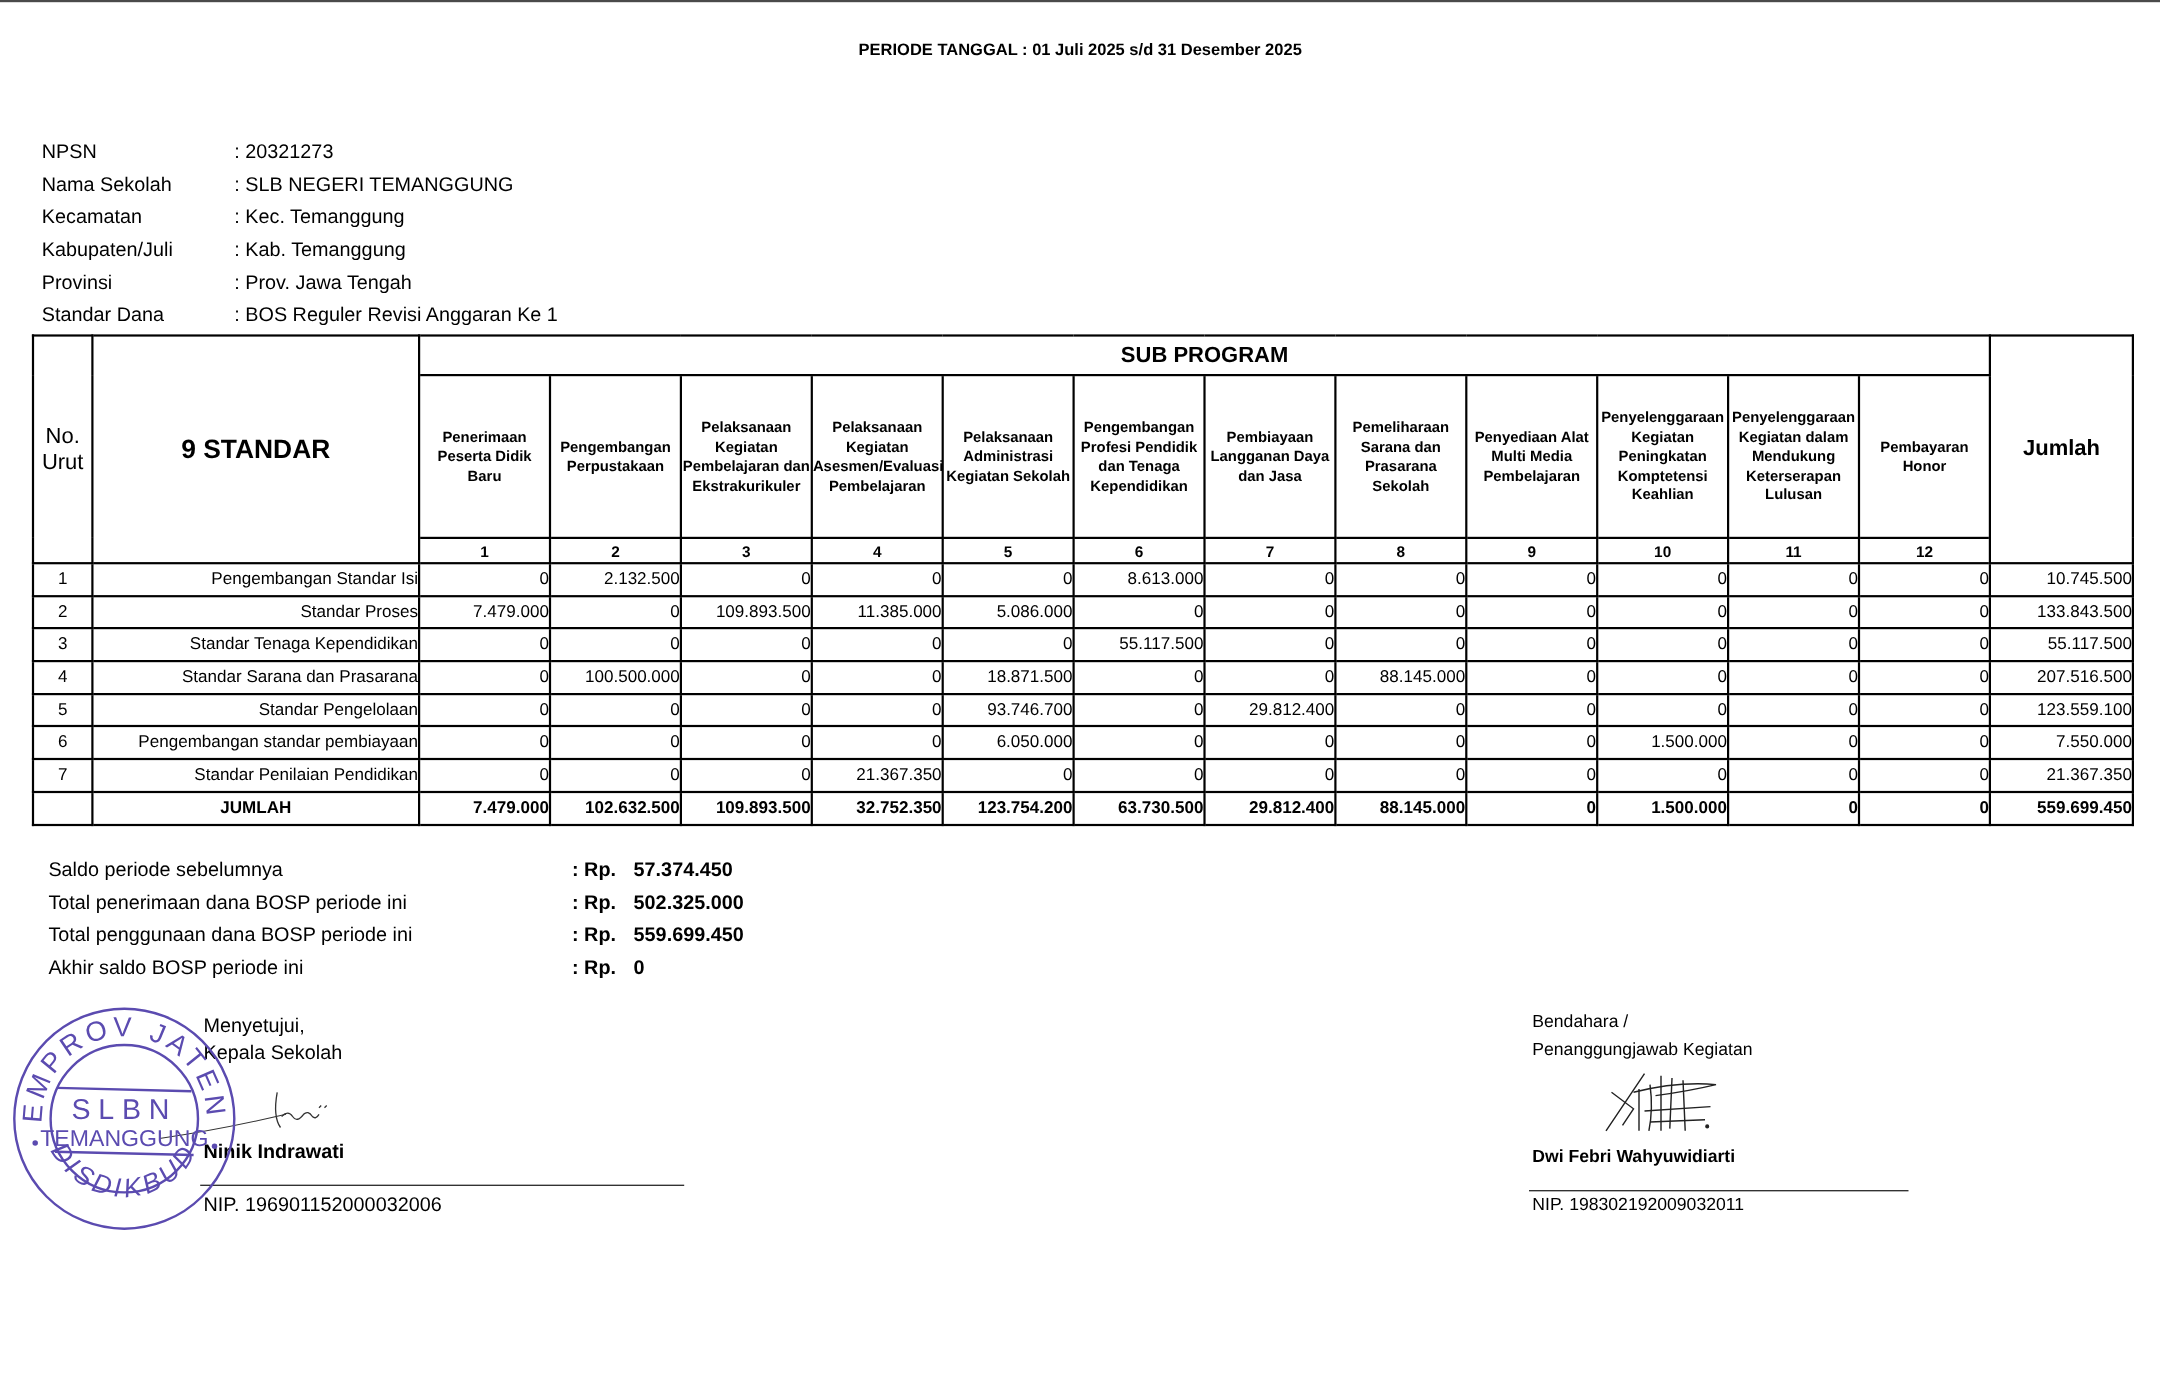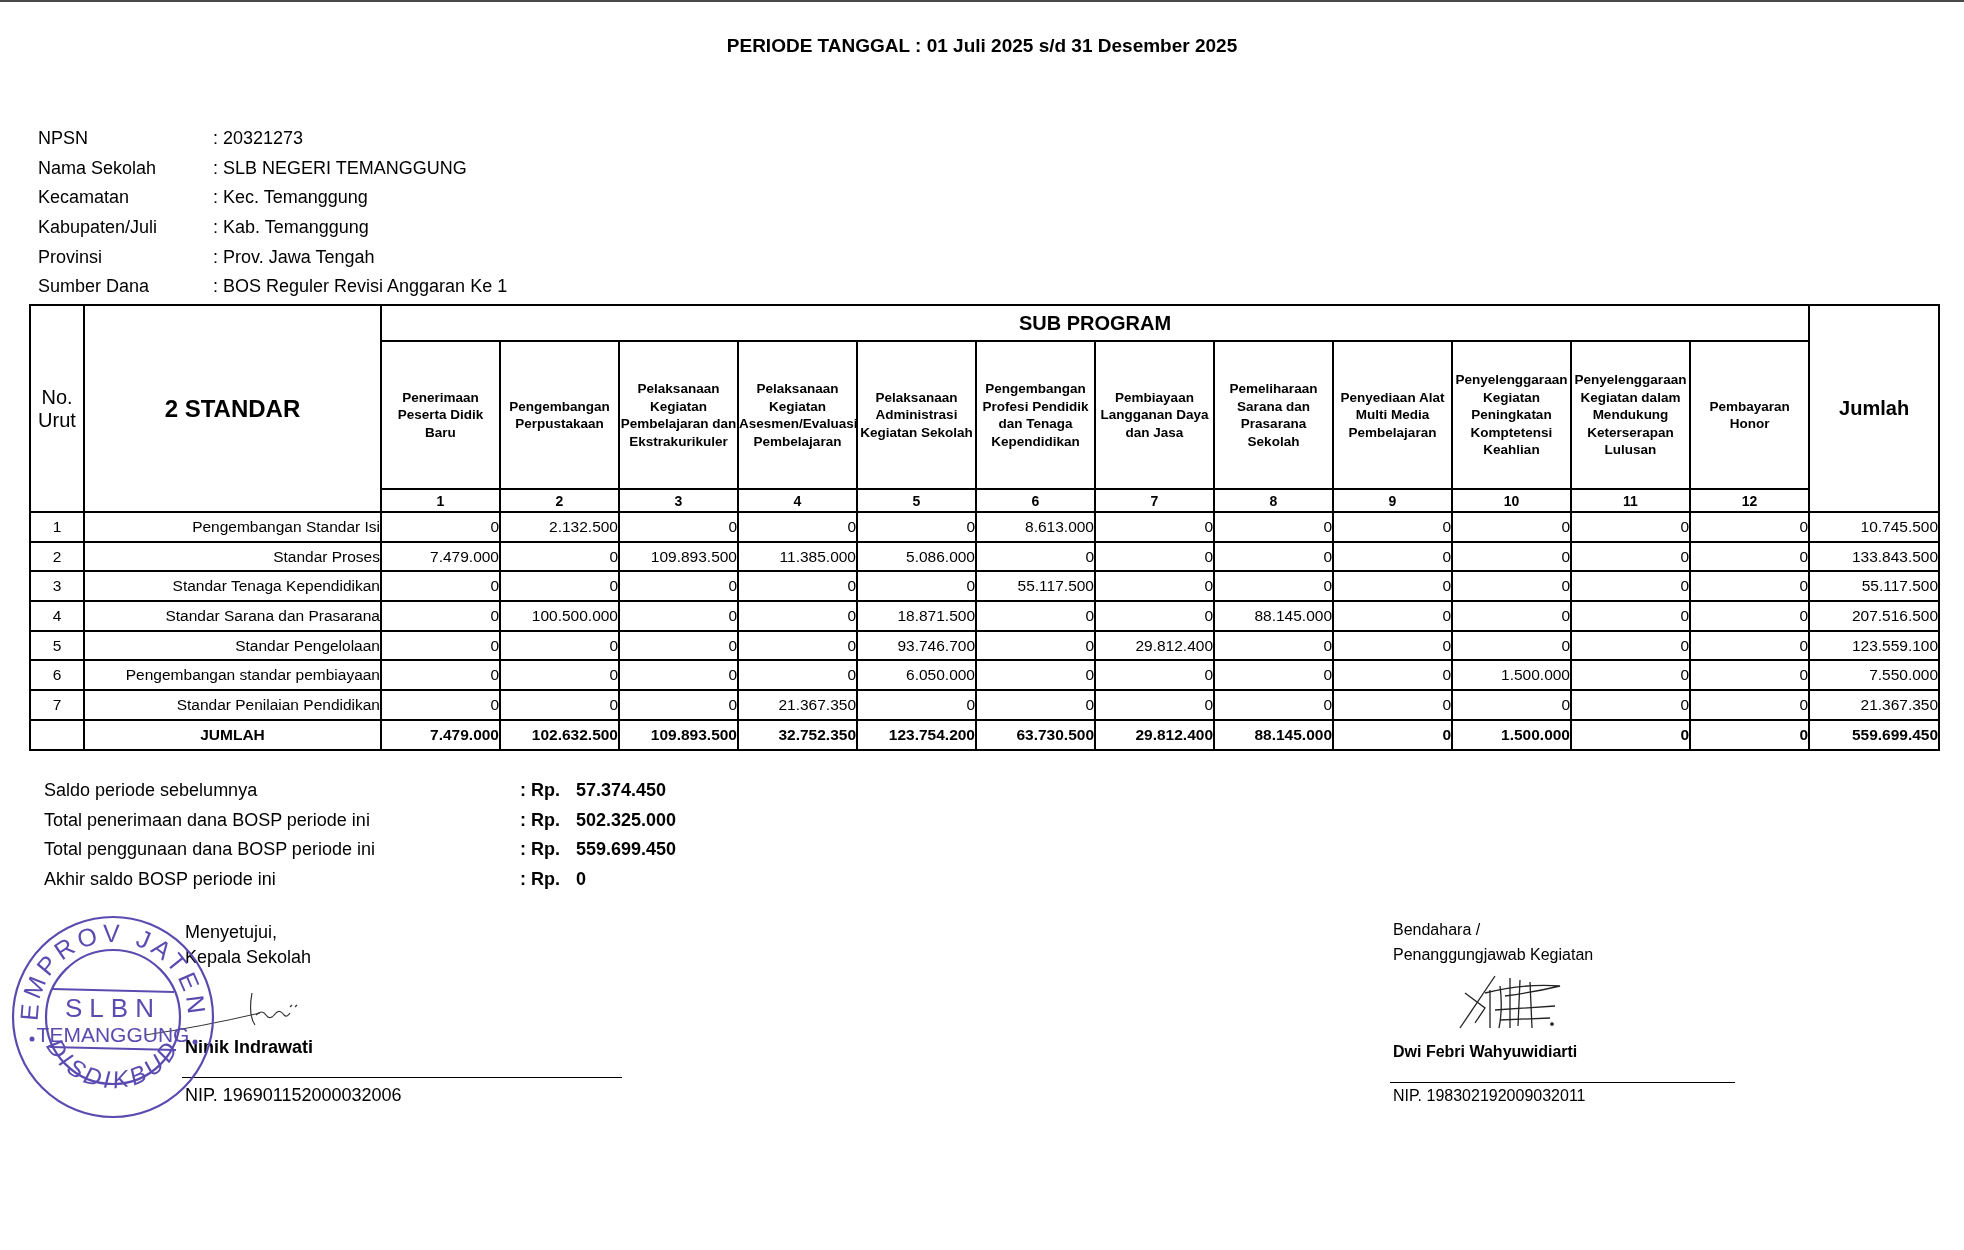--- a/index.html
+++ b/index.html
@@ -4,21 +4,21 @@
 <style>
   html, body { margin:0; padding:0; }
   body {
     width:1964px; height:1250px; position:relative; background:#ffffff;
     font-family:"Liberation Sans", sans-serif; color:#000; overflow:hidden;
   }
   .topline { position:absolute; left:0; top:0; width:1964px; height:2px; background:#4a4a4a; }
   .title-block { position:absolute; left:0; top:33px; width:1964px; text-align:center; }
   .title-block div { font-weight:bold; line-height:25px; }
   .t1 { font-size:22px; }
-  .t2 { font-size:19px; }
+  .t2 { font-size:15px; }
   .t3 { font-size:19px; }
 
   .info { position:absolute; left:38px; top:124px; }
   .info-row { position:relative; height:29.7px; font-size:18px; line-height:29.7px; white-space:nowrap; }
   .info-label { position:absolute; left:0; }
   .info-value { position:absolute; left:175px; }
 
   table.rekap {
     position:absolute; left:29px; top:304px; border-collapse:collapse; table-layout:fixed;
     width:1909px;
@@ -79,21 +79,21 @@
   </div>
   <div class="info-row">
     <span class="info-label">Kabupaten/Juli</span>
     <span class="info-value">: Kab. Temanggung</span>
   </div>
   <div class="info-row">
     <span class="info-label">Provinsi</span>
     <span class="info-value">: Prov. Jawa Tengah</span>
   </div>
   <div class="info-row">
-    <span class="info-label">Sumber Dana</span>
+    <span class="info-label">Standar Dana</span>
     <span class="info-value">: BOS Reguler Revisi Anggaran Ke 1</span>
   </div>
 </div>
 
 <table class="rekap">
   <colgroup>
     <col style="width:54px">
       <col style="width:297px">
     <col style="width:119px">
       <col style="width:119px">
@@ -105,21 +105,21 @@
       <col style="width:119px">
     <col style="width:119px">
       <col style="width:119px">
       <col style="width:119px">
       <col style="width:119px">
     <col style="width:130px">
   </colgroup>
   <tbody>
       <tr>
     <th class="hdr-no" rowspan="3"><span>No.</span><br><span>Urut</span></th>
-    <th class="hdr-std" rowspan="3">2 STANDAR</th>
+    <th class="hdr-std" rowspan="3">9 STANDAR</th>
     <th class="hdr-sub" colspan="12">SUB PROGRAM</th>
     <th class="hdr-jml" rowspan="3">Jumlah</th>
   </tr>
   <tr>
     <th class="hdr-col">Penerimaan Peserta Didik Baru</th>
     <th class="hdr-col">Pengembangan Perpustakaan</th>
     <th class="hdr-col">Pelaksanaan Kegiatan Pembelajaran dan Ekstrakurikuler</th>
     <th class="hdr-col">Pelaksanaan Kegiatan Asesmen/Evaluasi Pembelajaran</th>
     <th class="hdr-col">Pelaksanaan Administrasi Kegiatan Sekolah</th>
     <th class="hdr-col">Pengembangan Profesi Pendidik dan Tenaga Kependidikan</th>

